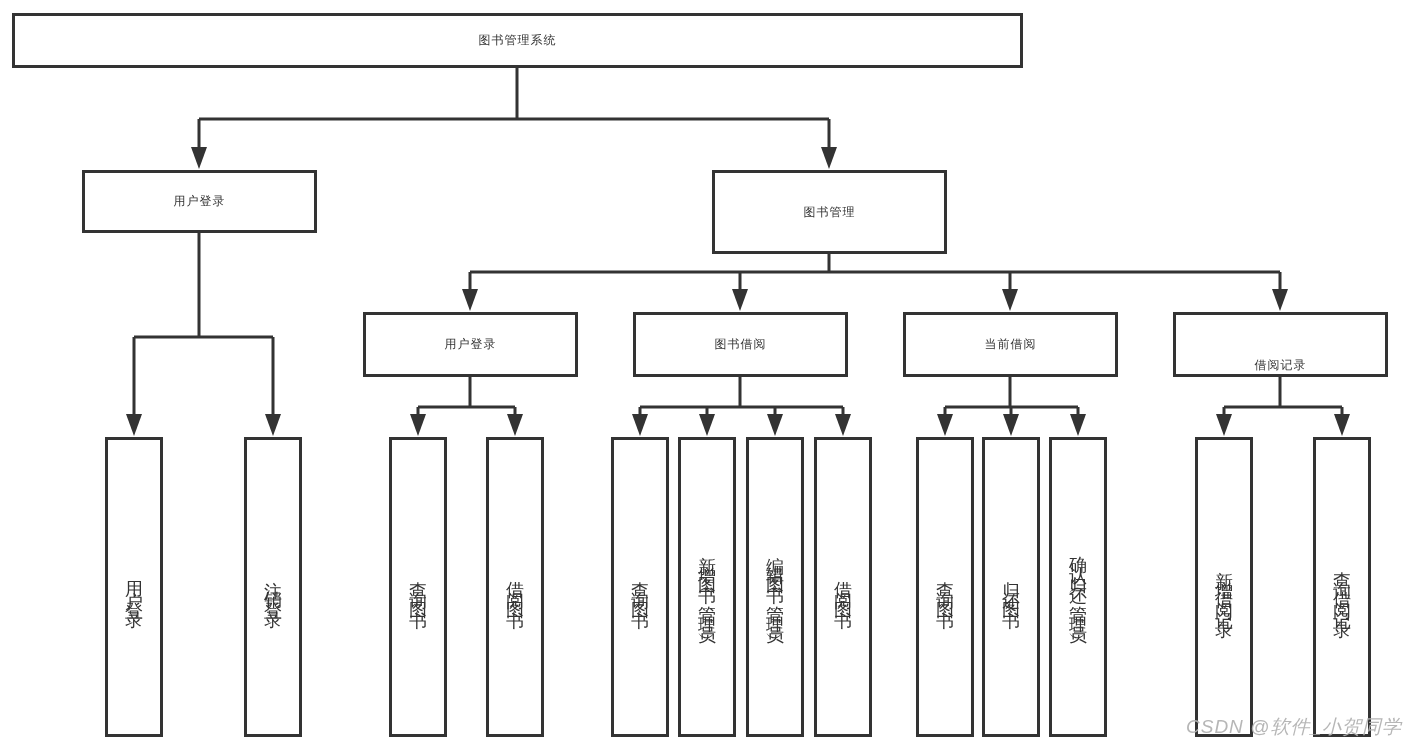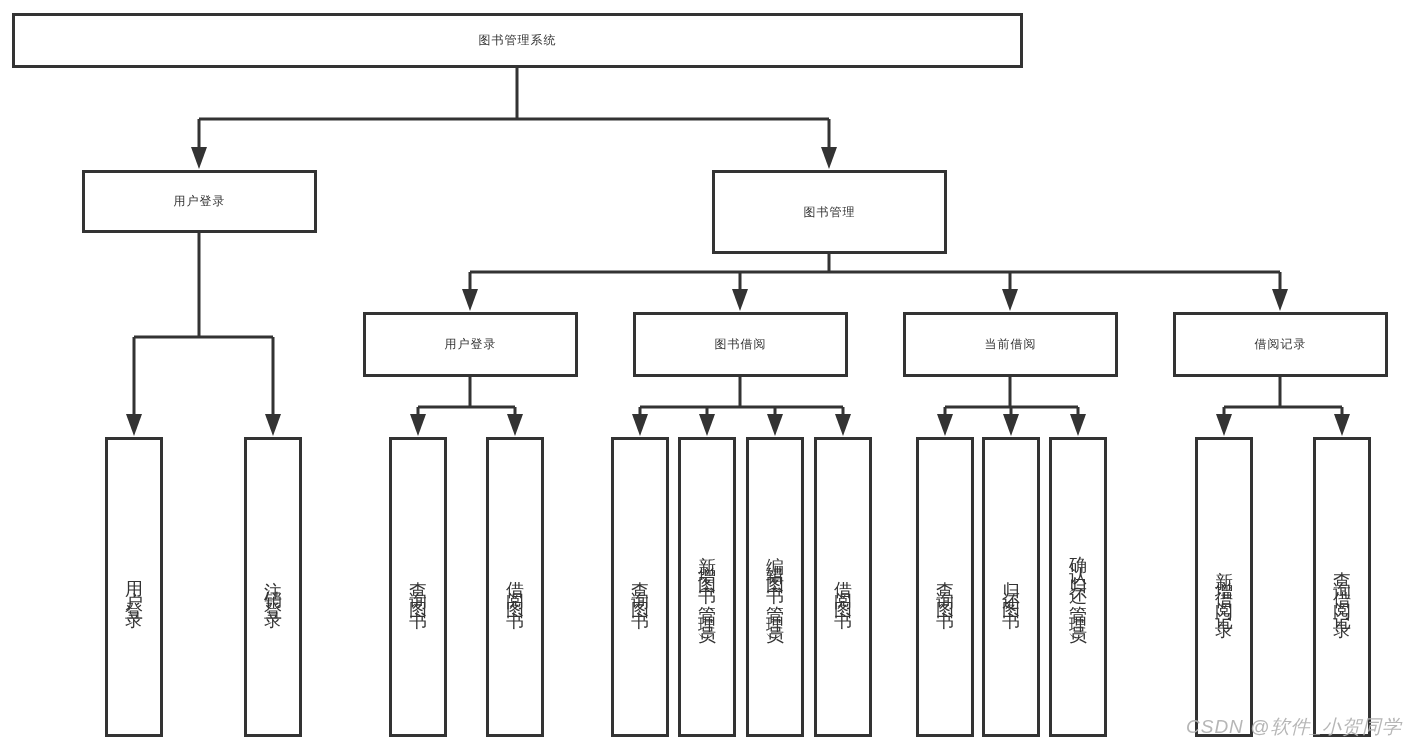--- a/index.html
+++ b/index.html
@@ -124,21 +124,21 @@
 
   <div class="node" style="left:363px; top:312px; width:215px; height:65px;">
     <span class="hlabel">用户登录</span>
   </div>
   <div class="node" style="left:903px; top:312px; width:215px; height:65px;">
     <span class="hlabel">当前借阅</span>
   </div>
   <div class="node" style="left:633px; top:312px; width:215px; height:65px;">
     <span class="hlabel">图书借阅</span>
   </div>
-  <div class="node" style="left:1173px; top:312px; width:215px; height:65px;">
+  <div class="node" style="left:1173px; top:312px; width:215px; height:65px;align-items:flex-end;">
     <span class="hlabel">借阅记录</span>
   </div>
 
   <div class="node leaf" style="left:105px; top:437px; width:58px; height:300px;">
     <span class="vlabel">用户登录</span>
   </div>
   <div class="node leaf" style="left:244px; top:437px; width:58px; height:300px;">
     <span class="vlabel">注销登录</span>
   </div>
 

